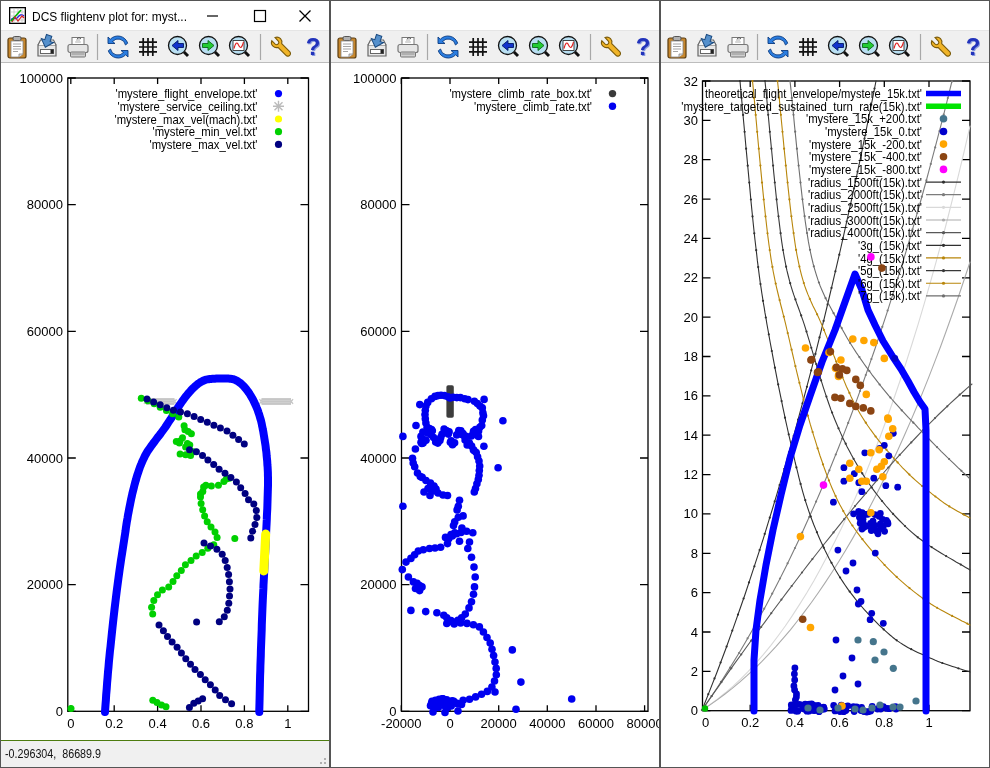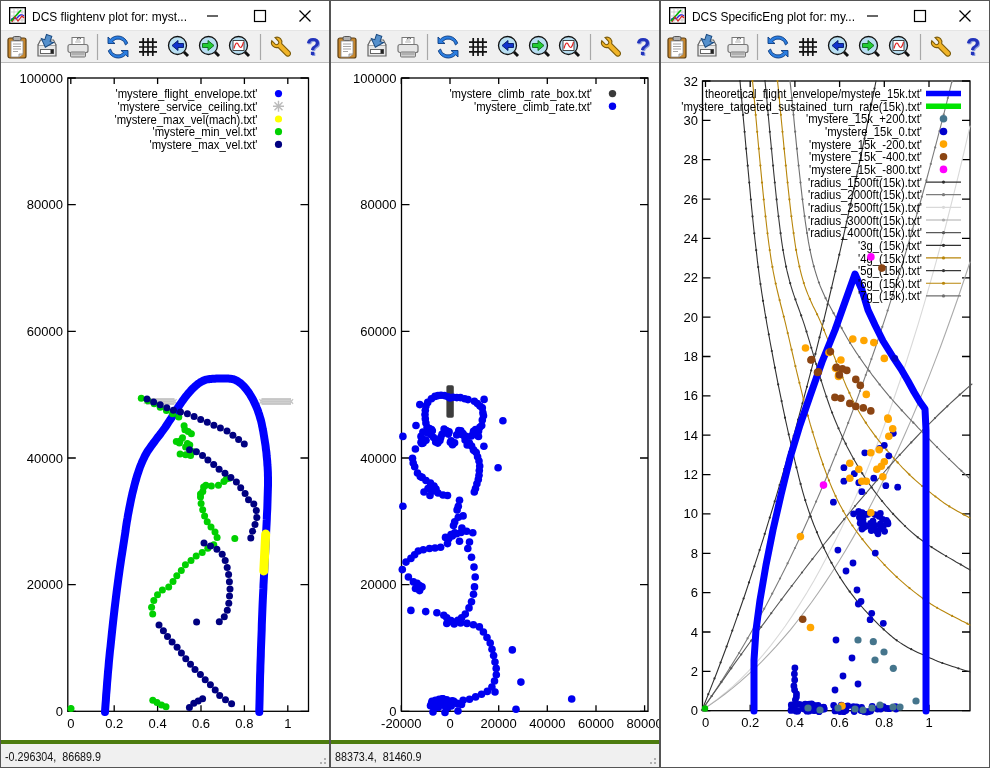--- a/index.html
+++ b/index.html
@@ -1,21 +1,21 @@
 <!DOCTYPE html>
 <html><head><meta charset="utf-8">
 <style>
 *{margin:0;padding:0;box-sizing:border-box}
 html,body{width:990px;height:768px;overflow:hidden;background:#fff;font-family:"Liberation Sans",sans-serif}
 .win{position:absolute;top:0;width:330px;height:768px;background:#fff;outline:1px solid #555;outline-offset:-1px}
 .tbar{position:absolute;left:1px;top:1px;right:1px;height:38px;background:#fff}
 .tools{position:absolute;left:1px;top:30px;right:1px;height:33px;background:#f0f0f0;border-top:1px solid #e5e5e5;border-bottom:1px solid #bdbdbd}
 .plot{position:absolute;left:1px;top:64px;width:328px;height:676px;background:#fff;overflow:hidden}
 .plot svg{position:absolute;left:-1px;top:0}
-.sbar{position:absolute;left:1px;right:1px;top:740px;height:27px;background:#f0f0f0;border-top:4px solid #4d7c0f}
+.sbar{position:absolute;left:1px;right:1px;top:740px;height:27px;background:#f0f0f0;border-top:1px solid #4d7c0f}
 .grip{position:absolute;right:1px;bottom:1px}
 </style></head>
 <body>
 <div class="win" style="left:0px">
 <div class="tbar">
       <svg width="330" height="30" viewBox="0 0 330 30" style="position:absolute;left:0;top:0">
         <text x="31" y="20" font-family="&quot;Liberation Sans&quot;,sans-serif" font-size="13" fill="#000" textLength="155" lengthAdjust="spacingAndGlyphs">DCS flightenv plot for: myst...</text>
       </svg>
       <svg style="position:absolute;left:8px;top:6px" width="17" height="17" viewBox="0 0 17 17">
 <rect x="0.5" y="0.5" width="16" height="16" fill="#fff" stroke="#000" stroke-width="1.6"></rect>
@@ -596,52 +596,22 @@
         <circle cx="512.3" cy="649.9" r="3.8" fill="#0000f0"></circle>
         <circle cx="520.9" cy="682.1" r="3.8" fill="#0000f0"></circle>
         <circle cx="516.0" cy="709.3" r="3.8" fill="#0000f0"></circle>
         <circle cx="571.7" cy="699.0" r="3.8" fill="#0000f0"></circle>
         <circle cx="495.0" cy="692.0" r="3.8" fill="#0000f0"></circle>
         <circle cx="433.0" cy="712.0" r="3.8" fill="#0000f0"></circle>
         <circle cx="445.0" cy="712.5" r="3.8" fill="#0000f0"></circle>
         <circle cx="458.0" cy="711.0" r="3.8" fill="#0000f0"></circle>
       </svg>
     </div>
-<div class="sbar">
-      <svg width="330" height="27" viewBox="0 0 330 27" style="position:absolute;left:0;top:0">
-        <text x="4" y="17" font-family="&quot;Liberation Sans&quot;,sans-serif" font-size="13" fill="#111" textLength="86.5" lengthAdjust="spacingAndGlyphs">88373.4,&nbsp; 81460.9</text>
-      </svg>
-<svg class="grip" width="12" height="12" viewBox="0 0 12 12" style="position:absolute;right:1px;bottom:1px">
-        <g fill="#b0b0b0">
-          <rect x="8" y="8" width="2" height="2"></rect>
-          <rect x="8" y="4" width="2" height="2"></rect>
-          <rect x="4" y="8" width="2" height="2"></rect>
-        </g>
-      </svg>
-</div>
 </div>
 <div class="win" style="left:660px">
-<div class="tbar">
-      <svg width="330" height="30" viewBox="0 0 330 30" style="position:absolute;left:0;top:0">
-        <text x="31" y="20" font-family="&quot;Liberation Sans&quot;,sans-serif" font-size="13" fill="#000" textLength="163" lengthAdjust="spacingAndGlyphs">DCS SpecificEng plot for: my...</text>
-      </svg>
-      <svg style="position:absolute;left:8px;top:6px" width="17" height="17" viewBox="0 0 17 17">
-<rect x="0.5" y="0.5" width="16" height="16" fill="#fff" stroke="#000" stroke-width="1.6"></rect>
-<path d="M2 5 H15 M2 9 H15 M2 13 H15 M5 2 V15 M9 2 V15 M13 2 V15" stroke="#bbb" stroke-width="0.7"></path>
-<path d="M2 14 L12 3" stroke="#00b400" stroke-width="1.6"></path>
-<path d="M2 13 C4 9,6 13,8 11 S12 6,15 9" stroke="#2222dd" stroke-width="1.2" fill="none"></path>
-<path d="M3 15 L6 10 L9 14 L13 9 L15 11" stroke="#dd2222" stroke-width="1.2" fill="none"></path>
-<path d="M2 14 L5 11" stroke="#00b400" stroke-width="1.6"></path>
-</svg>
-      <svg style="position:absolute;right:0;top:0" width="140" height="30" viewBox="0 0 140 30">
-<path d="M18 15 H29" stroke="#000" stroke-width="1.2"></path>
-<rect x="65.5" y="9.5" width="11" height="11" fill="none" stroke="#000" stroke-width="1.2"></rect>
-<path d="M110.5 9.5 L121.5 20.5 M121.5 9.5 L110.5 20.5" stroke="#000" stroke-width="1.3"></path>
-</svg>
-    </div>
 <div class="tools">
       <svg width="330" height="33" viewBox="0 0 330 33" style="position:absolute;left:0;top:0">
         <g transform="translate(6,5)">
 <rect x="1" y="2" width="18" height="20" rx="2" fill="#c8882e" stroke="#5a3c10" stroke-width="1.2"></rect>
 <rect x="6" y="0.5" width="8" height="4" rx="1.5" fill="#b0b0b0" stroke="#555" stroke-width="1"></rect>
 <path d="M4 5 h12 v13 l-4 3 h-8 z" fill="#fff" stroke="#888" stroke-width="0.8"></path>
 <path d="M12 21 v-3 h4" fill="#ddd" stroke="#888" stroke-width="0.8"></path>
 <path d="M6 8 h8 M6 10.5 h8 M6 13 h8 M6 15.5 h5" stroke="#9a9a9a" stroke-width="0.9"></path>
 </g>
         <g transform="translate(35,5)">

